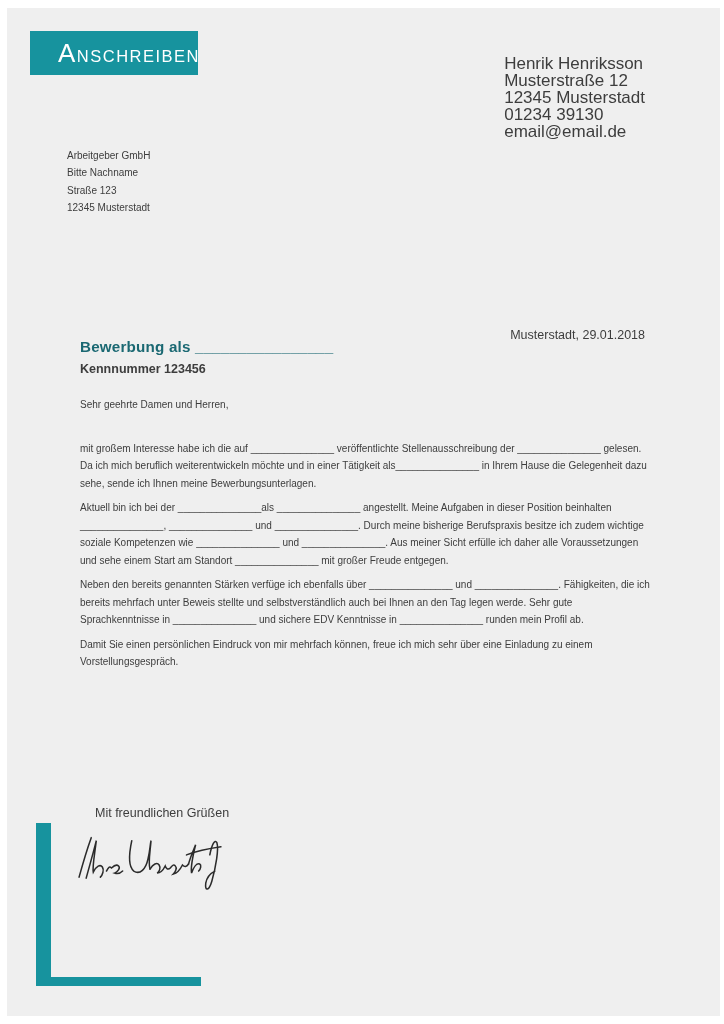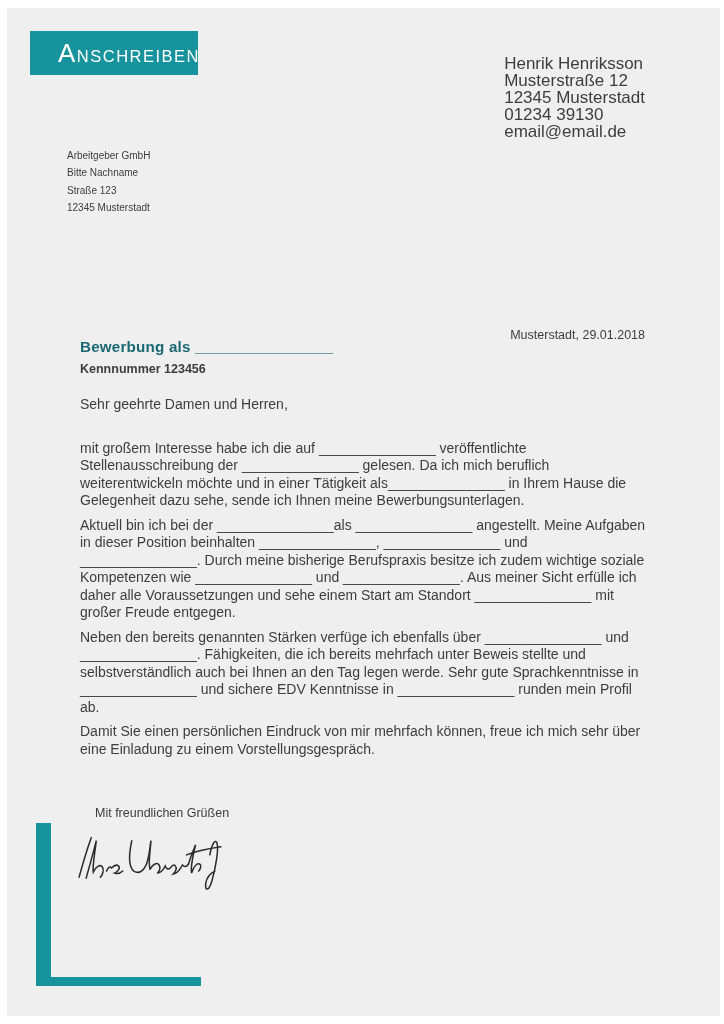--- a/index.html
+++ b/index.html
@@ -67,21 +67,21 @@
   .kenn {
     position: absolute;
     top: 354px; left: 73px;
     font-size: 12.5px;
     font-weight: bold;
   }
   .letter-body {
     position: absolute;
     top: 388px; left: 73px;
     width: 570px;
-    font-size: 14px; line-height: 17.5px;
+    font-size: 10px; line-height: 17.5px;
   }
   .letter-body .salutation { margin-bottom: 26px; }
   .letter-body p.para { margin-bottom: 7px; }
   .closing {
     position: absolute;
     top: 798px; left: 73px;
     font-size: 12.5px;
     margin-left: 15px;
   }
   .signature {

